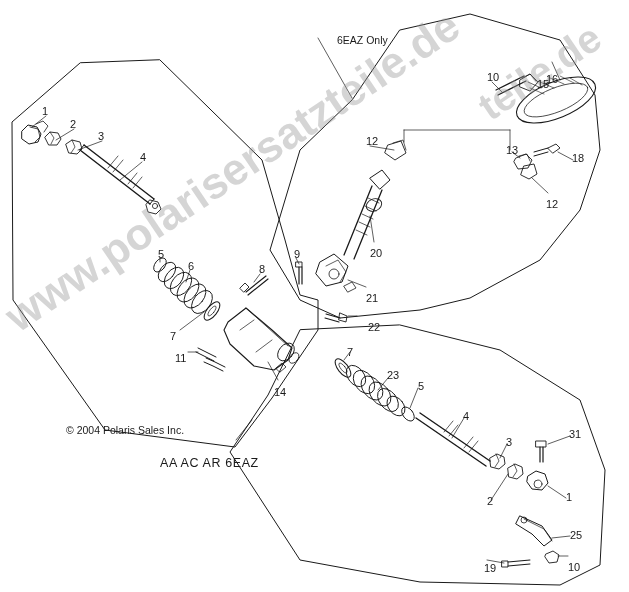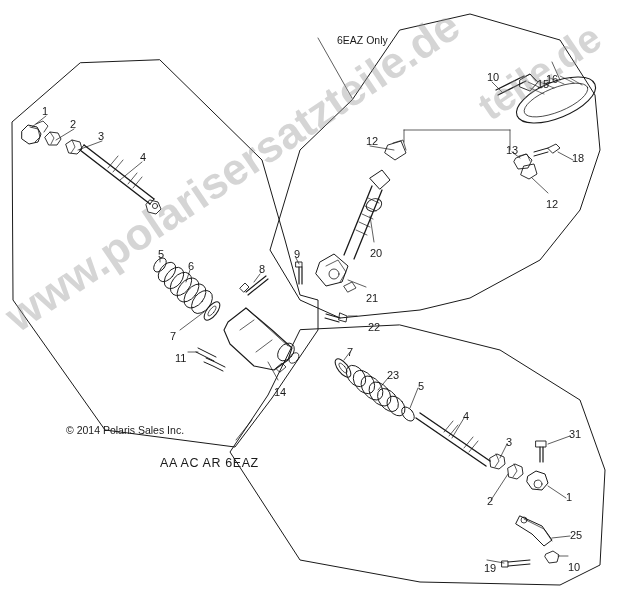--- a/index.html
+++ b/index.html
@@ -275,21 +275,21 @@
         <path d="M 236 440 L 252 420"></path>
       </g>
     </g>
   </svg>
 
   <div class="wm" id="wm-main">www.polarisersatzteile.de</div>
   <div class="wm" id="wm-corner">teile.de</div>
 
   <div class="label-text" id="variant-top" style="left:305px; top:35px;">6EAZ Only</div>
 
-  <div class="label-text" id="copyright" style="left:66px; top:425px;">© 2014 Polaris Sales Inc.</div>
+  <div class="label-text" id="copyright" style="left:66px; top:425px;">© 2004 Polaris Sales Inc.</div>
 
   <div class="label-text" id="variant-bottom" style="left:160px; top:457px;">AA AC AR 6EAZ</div>
 
   <div id="callout-layer">
       <div class="callout" style="left: 42px; top: 106px;">1</div>
       <div class="callout" style="left: 70px; top: 119px;">2</div>
       <div class="callout" style="left: 98px; top: 131px;">3</div>
       <div class="callout" style="left: 140px; top: 152px;">4</div>
       <div class="callout" style="left: 158px; top: 249px;">5</div>
       <div class="callout" style="left: 188px; top: 261px;">6</div>

